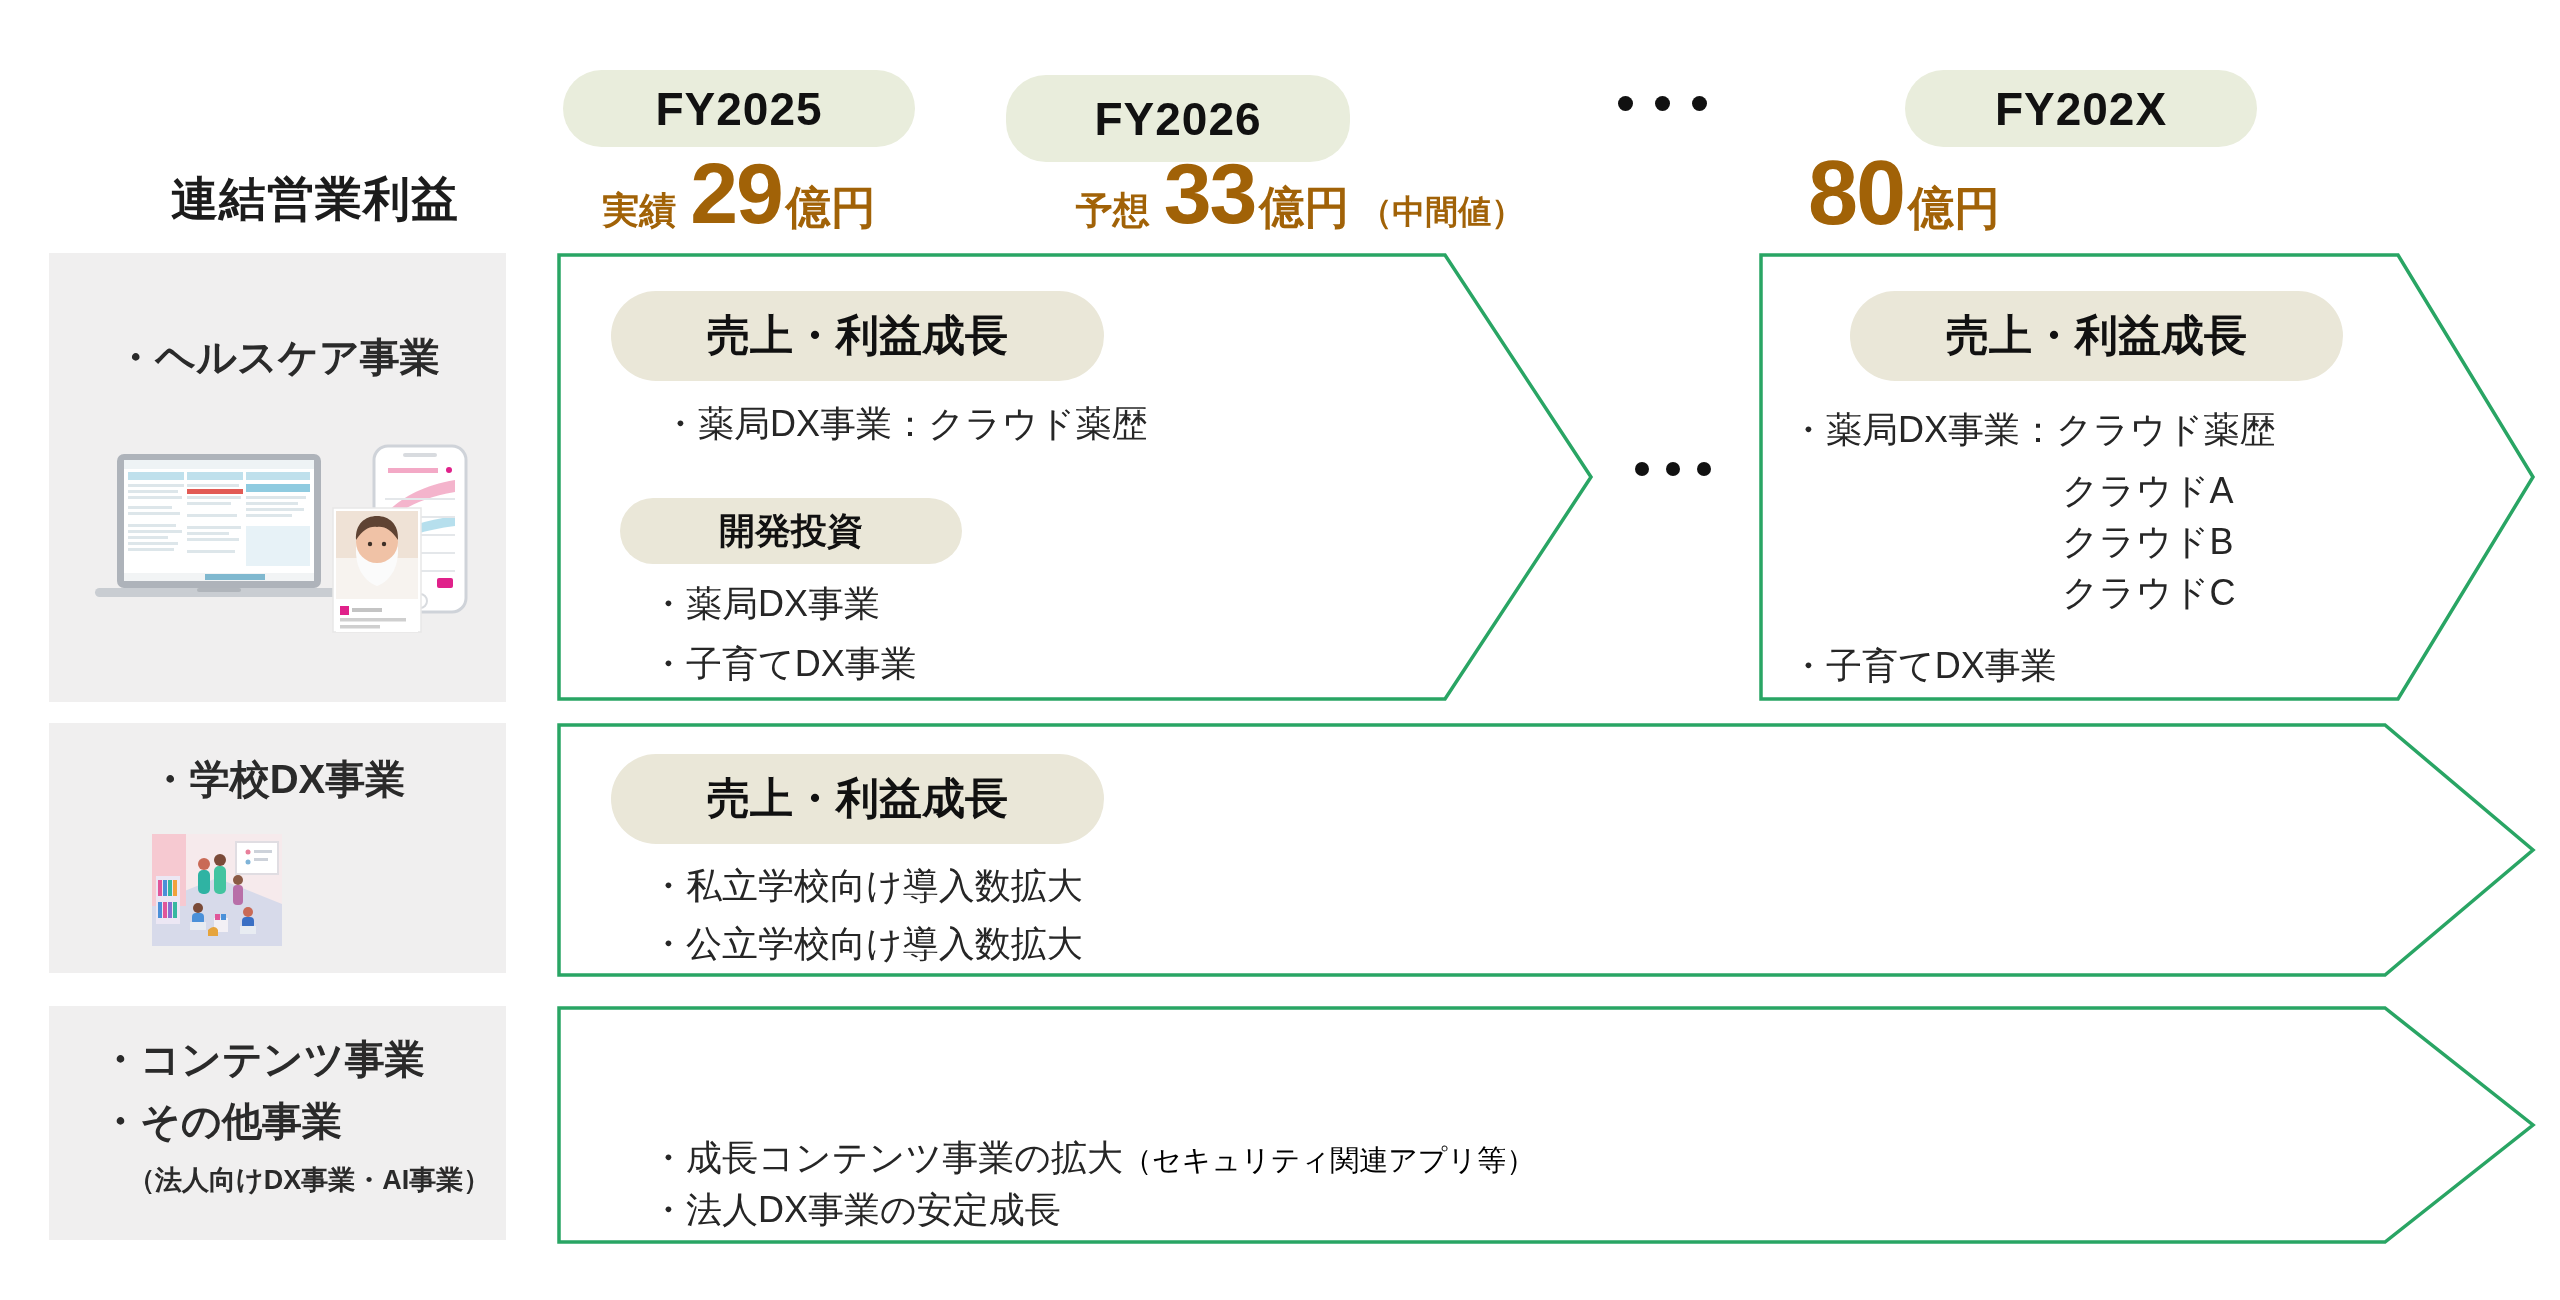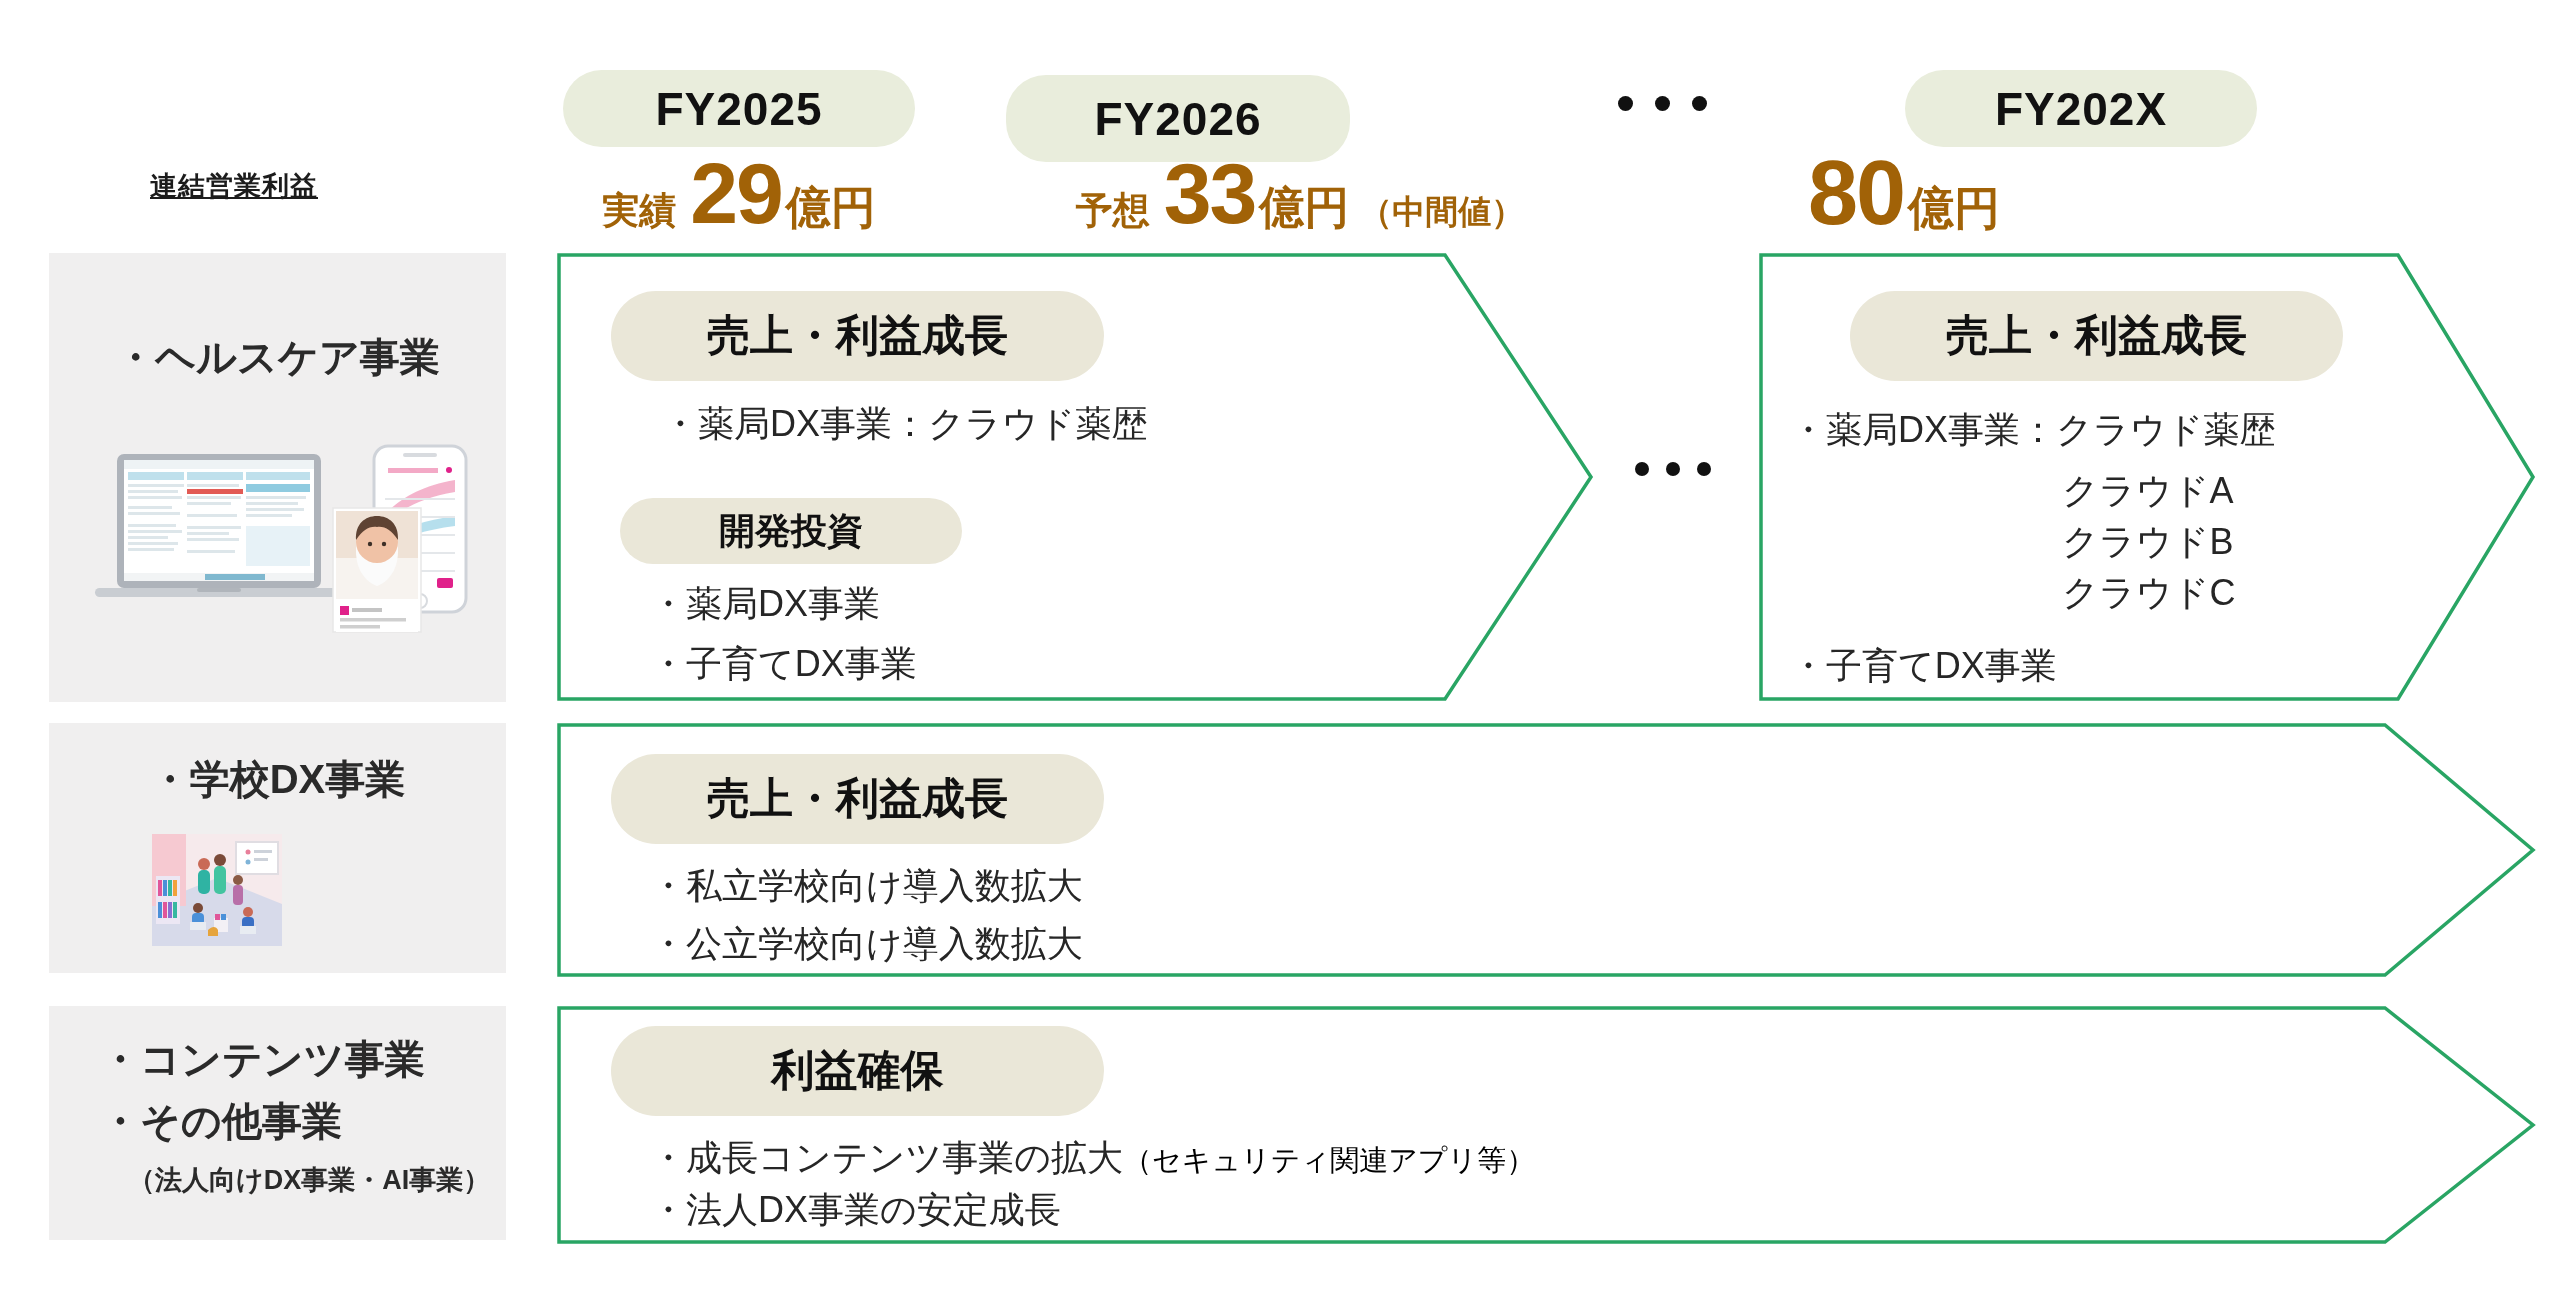--- a/index.html
+++ b/index.html
@@ -20,21 +20,21 @@
   .fy-pill{display:flex;align-items:center;justify-content:center;
     background:var(--fy-pill-bg);border-radius:40px;
     font-size:46px;font-weight:700;letter-spacing:1px;color:#111;}
 
   .amount-line{display:flex;align-items:baseline;justify-content:center;line-height:1;white-space:nowrap;color:#a16207;}
   .amount-prefix{font-size:37px;font-weight:700;margin-right:14px;}
   .amount-value{font-size:86px;font-weight:700;letter-spacing:-2px;}
   .amount-unit{font-size:45px;font-weight:700;margin-left:4px;}
   .amount-note{font-size:33px;font-weight:700;margin-left:10px;}
 
-  .left-header{font-size:27px;font-weight:700;text-align:left;letter-spacing:1px;text-decoration:underline;}
+  .left-header{font-size:47px;font-weight:700;text-align:center;letter-spacing:1px;}
 
   
   .panel{background:var(--panel-bg);}
   .seg-label{font-size:40px;font-weight:700;color:#2A2A2A;text-align:center;white-space:nowrap;}
   .seg-label.left{text-align:left;}
   .seg-note{font-size:27px;font-weight:700;color:#2A2A2A;white-space:nowrap;}
 
   
   .chev polygon{fill:#ffffff;stroke:var(--accent-green);stroke-width:3.5;stroke-linejoin:miter;}
 
@@ -260,19 +260,18 @@
   <div class="abs bullet" style="left:1790px;top:412px;">・薬局DX事業：クラウド薬歴</div>
   <div class="abs bullet" style="left:2062px;top:473px;">クラウドA</div>
   <div class="abs bullet" style="left:2062px;top:524px;">クラウドB</div>
   <div class="abs bullet" style="left:2062px;top:575px;">クラウドC</div>
   <div class="abs bullet" style="left:1790px;top:648px;">・子育てDX事業</div>
 
   <div class="abs box-badge big" style="left:611px;top:754px;width:493px;height:90px;">売上・利益成長</div>
   <div class="abs bullet" style="left:650px;top:868px;">・私立学校向け導入数拡大</div>
   <div class="abs bullet" style="left:650px;top:926px;">・公立学校向け導入数拡大</div>
 
-  <div class="abs box-badge big" style="left:611px;top:1026px;width:493px;height:90px;">利益確保</div>
   <div class="abs bullet" style="left:650px;top:1140px;">
     <span>・成長コンテンツ事業の拡大</span><span class="sub-note">（セキュリティ関連アプリ等）</span>
   </div>
   <div class="abs bullet" style="left:650px;top:1192px;">・法人DX事業の安定成長</div>
 
 </div>
 
 </body></html>

